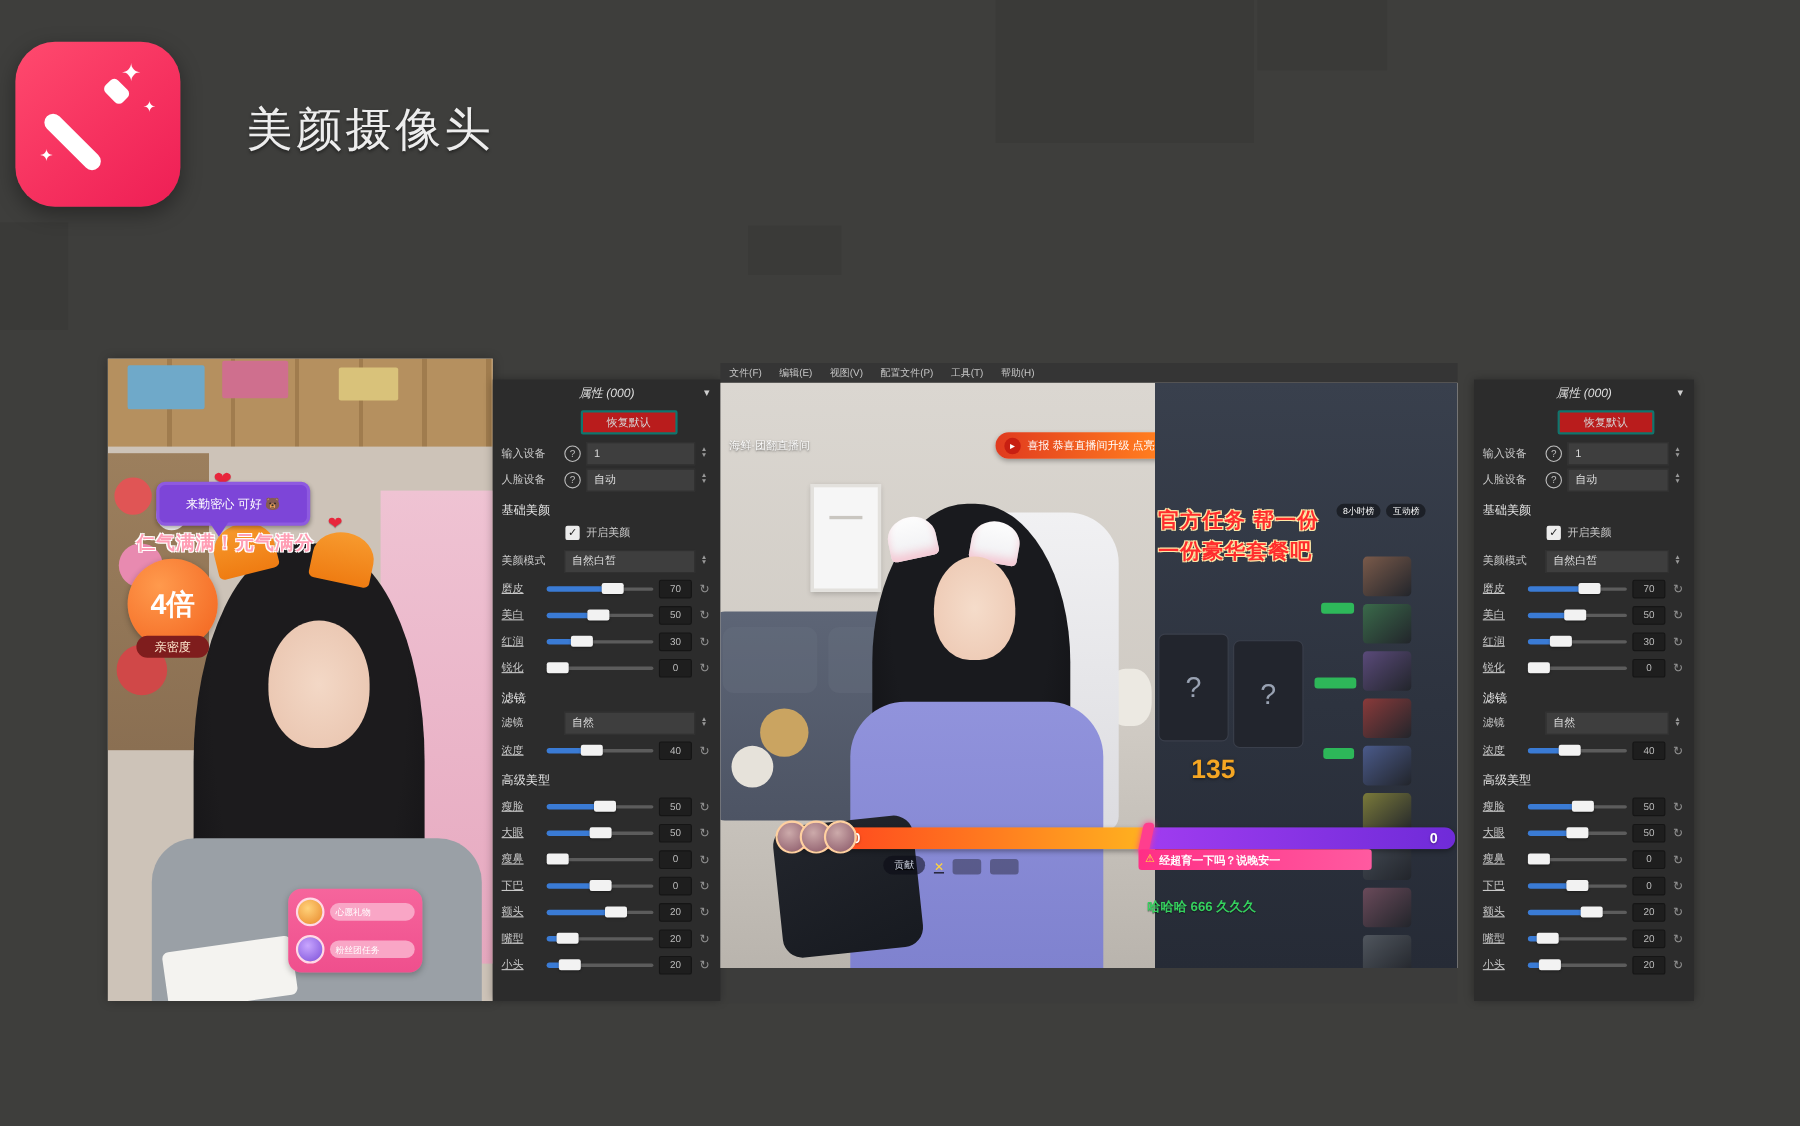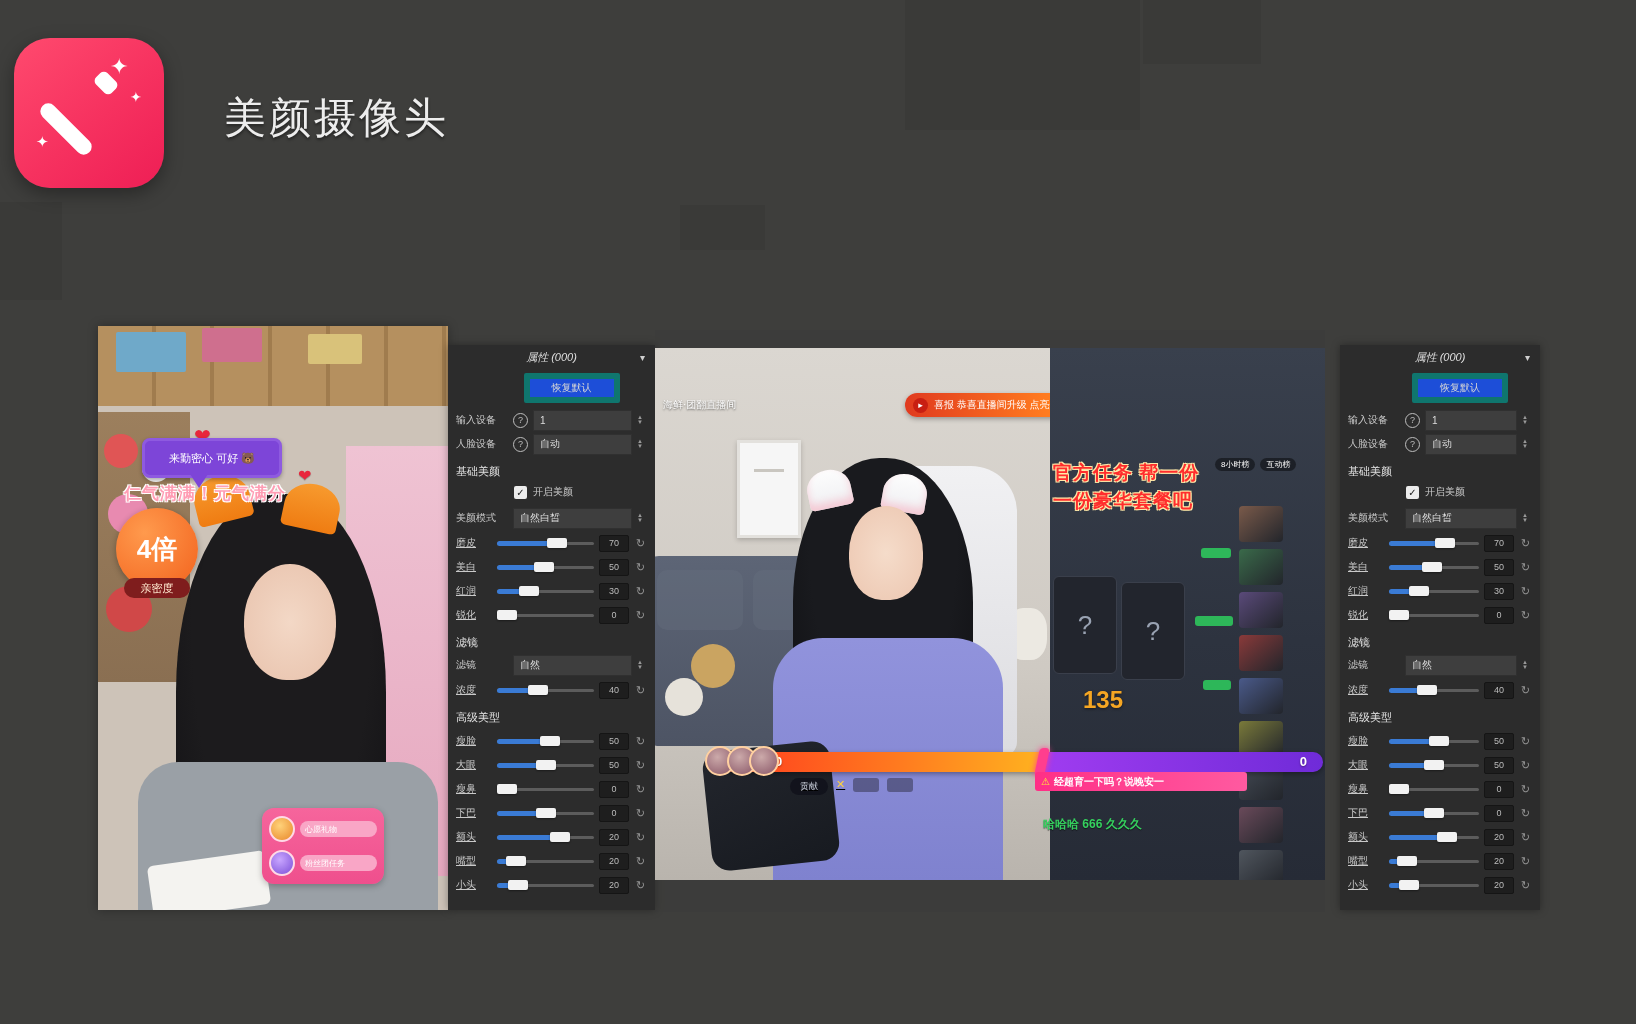--- a/index.html
+++ b/index.html
@@ -77,21 +77,21 @@
   
   .panel{
     top:345px;width:207px;height:565px;background:#2c2c2c;box-sizing:border-box;
     padding:5px 8px;box-shadow:0 0 8px rgba(0,0,0,.35);color:#c9c9c9;font-size:10px;
   }
   .panel.left{left:448px;}
   .panel.right{left:1340px;width:200px;}
   .p-header{position:relative;height:20px;display:flex;align-items:flex-start;justify-content:center;color:#dedede;font-size:11px;font-style:italic;}
   .p-collapse{position:absolute;right:2px;top:2px;color:#cfcfcf;font-size:10px;cursor:pointer;}
   .p-btnrow{display:flex;justify-content:center;padding-left:40px;margin:3px 0 5px;}
-  .p-reset{width:84px;height:18px;background:#1d4ed8;border:6px solid #0f766e;border-radius:2px;color:#d5d5d5;font-size:10px;display:flex;align-items:center;justify-content:center;}
+  .p-reset{width:84px;height:18px;background:#b91c1c;border:2px solid #0f766e;border-radius:2px;color:#d5d5d5;font-size:10px;display:flex;align-items:center;justify-content:center;}
   .dev-row{display:flex;align-items:center;gap:5px;height:24px;}
   .dev-label{width:52px;color:#c9c9c9;white-space:nowrap;}
   .help{width:13px;height:13px;border-radius:50%;border:1.5px solid #bdbdbd;color:#bdbdbd;font-size:9px;display:flex;align-items:center;justify-content:center;flex:none;}
   .dev-field{flex:1;height:19px;background:#3e3e3e;border:1px solid #303030;display:flex;align-items:center;padding:0 6px;color:#ddd;}
   .spin{display:flex;flex-direction:column;justify-content:center;color:#9a9a9a;font-size:6px;line-height:5px;width:10px;}
   .sec-title{margin:8px 0 4px;color:#e2e2e2;font-size:11px;}
   .check-row{display:flex;align-items:center;gap:6px;margin:4px 0 6px 58px;height:18px;}
   .checkbox{width:13px;height:13px;background:#ececec;border-radius:2px;color:#1c1c1c;font-size:10px;font-weight:bold;display:flex;align-items:center;justify-content:center;}
   .mode-row{display:flex;align-items:center;gap:5px;height:22px;margin-bottom:2px;}
   .mode-label{width:52px;white-space:nowrap;}
@@ -139,21 +139,21 @@
   .ava{width:44px;height:36px;border-radius:4px;}
   .green-bit{position:absolute;background:#2ecf5e;border-radius:3px;opacity:.85;}
   .score{left:428px;top:338px;color:#f5a623;font-size:24px;font-weight:bold;text-shadow:0 1px 3px rgba(0,0,0,.5);}
   .pk-bar{left:68px;top:404px;width:600px;height:20px;border-radius:10px;overflow:hidden;display:flex;box-shadow:0 2px 5px rgba(0,0,0,.35);}
   .pk-left{width:53%;background:linear-gradient(90deg,#ff3c1e,#ff7a1f 55%,#ffb21f);position:relative;}
   .pk-right{flex:1;background:linear-gradient(90deg,#a03cf0,#6f2bd8);position:relative;}
   .pk-score{position:absolute;top:2px;color:#fff;font-size:13px;font-weight:bold;text-shadow:0 1px 2px rgba(0,0,0,.4);}
   .pk-divider{left:382px;top:400px;width:10px;height:28px;background:#ff3e8e;border-radius:4px;transform:skewX(-12deg);box-shadow:0 0 6px #ff3e8e;}
   .pk-avatars{left:58px;top:398px;display:flex;}
   .pk-ava{width:26px;height:26px;border-radius:50%;border:2px solid #ffd0a0;margin-left:-8px;background:radial-gradient(circle at 40% 35%,#caa,#856);}
-  .pk-sub{left:135px;top:430px;display:flex;gap:8px;align-items:flex-start;text-decoration:underline;}
+  .pk-sub{left:148px;top:430px;display:flex;gap:8px;align-items:flex-end;text-decoration:underline;}
   .pk-pill{background:rgba(10,10,20,.55);color:#cfd4e0;font-size:9px;border-radius:9px;padding:2px 10px;}
   .pk-x{color:#ffd23e;font-size:11px;font-weight:bold;}
   .pk-sq{width:26px;height:14px;background:rgba(60,60,90,.6);border-radius:3px;}
   .pink-banner{
     left:380px;top:424px;width:212px;height:19px;background:linear-gradient(90deg,#ff2f86,#ff5aa0);
     color:#fff;font-size:10px;font-weight:bold;display:flex;align-items:center;gap:4px;padding:0 6px;box-sizing:border-box;white-space:nowrap;overflow:hidden;border-radius:3px;
   }
   .warn{color:#ffe03e;font-size:10px;}
   .green-row{left:388px;top:468px;color:#35d15e;font-size:12px;font-weight:bold;white-space:nowrap;text-shadow:0 1px 1px rgba(0,0,0,.5);}
   .win-footer{position:absolute;left:0;top:550px;width:670px;height:32px;display:flex;align-items:center;gap:26px;padding-left:118px;box-sizing:border-box;}
@@ -529,20 +529,28 @@
         <div class="s-line"></div>
         <div class="s-fill" style="width: 22%;"></div>
         <div class="s-handle" style="left: calc(22% - 10px);"></div>
       </div>
       <div class="s-value">20</div>
       <div class="s-reset">↻</div>
     </div>
   </div>
 
 <div class="abs center-win">
+  <div class="menu-bar" id="menuBar">
+      <div class="menu-item">文件(F)</div>
+      <div class="menu-item">编辑(E)</div>
+      <div class="menu-item">视图(V)</div>
+      <div class="menu-item">配置文件(P)</div>
+      <div class="menu-item">工具(T)</div>
+      <div class="menu-item">帮助(H)</div>
+    </div>
 
   <div class="video">
     <div class="abs scene-wall"></div>
     <div class="abs frame">
         <div class="frame-line"></div>
       </div>
     <div class="abs sofa">
       <div class="sofa-cushion" style="left:12px;top:14px;width:86px;height:60px"></div>
       <div class="sofa-cushion" style="left:108px;top:14px;width:86px;height:60px"></div>
     </div>

